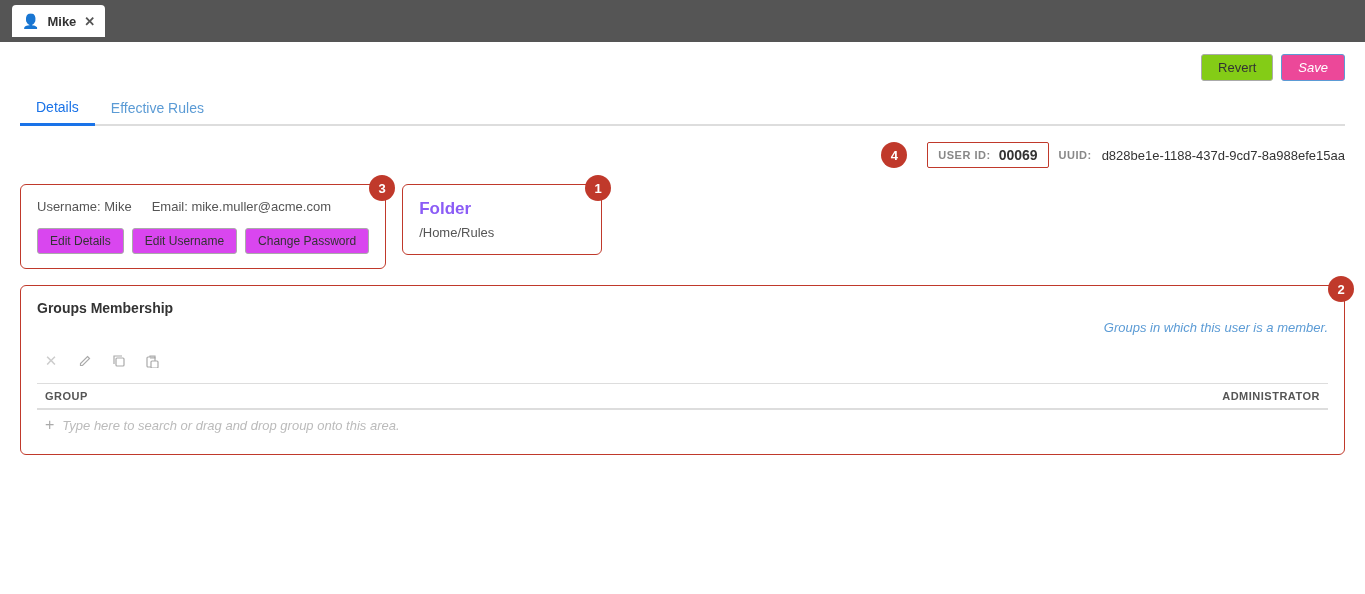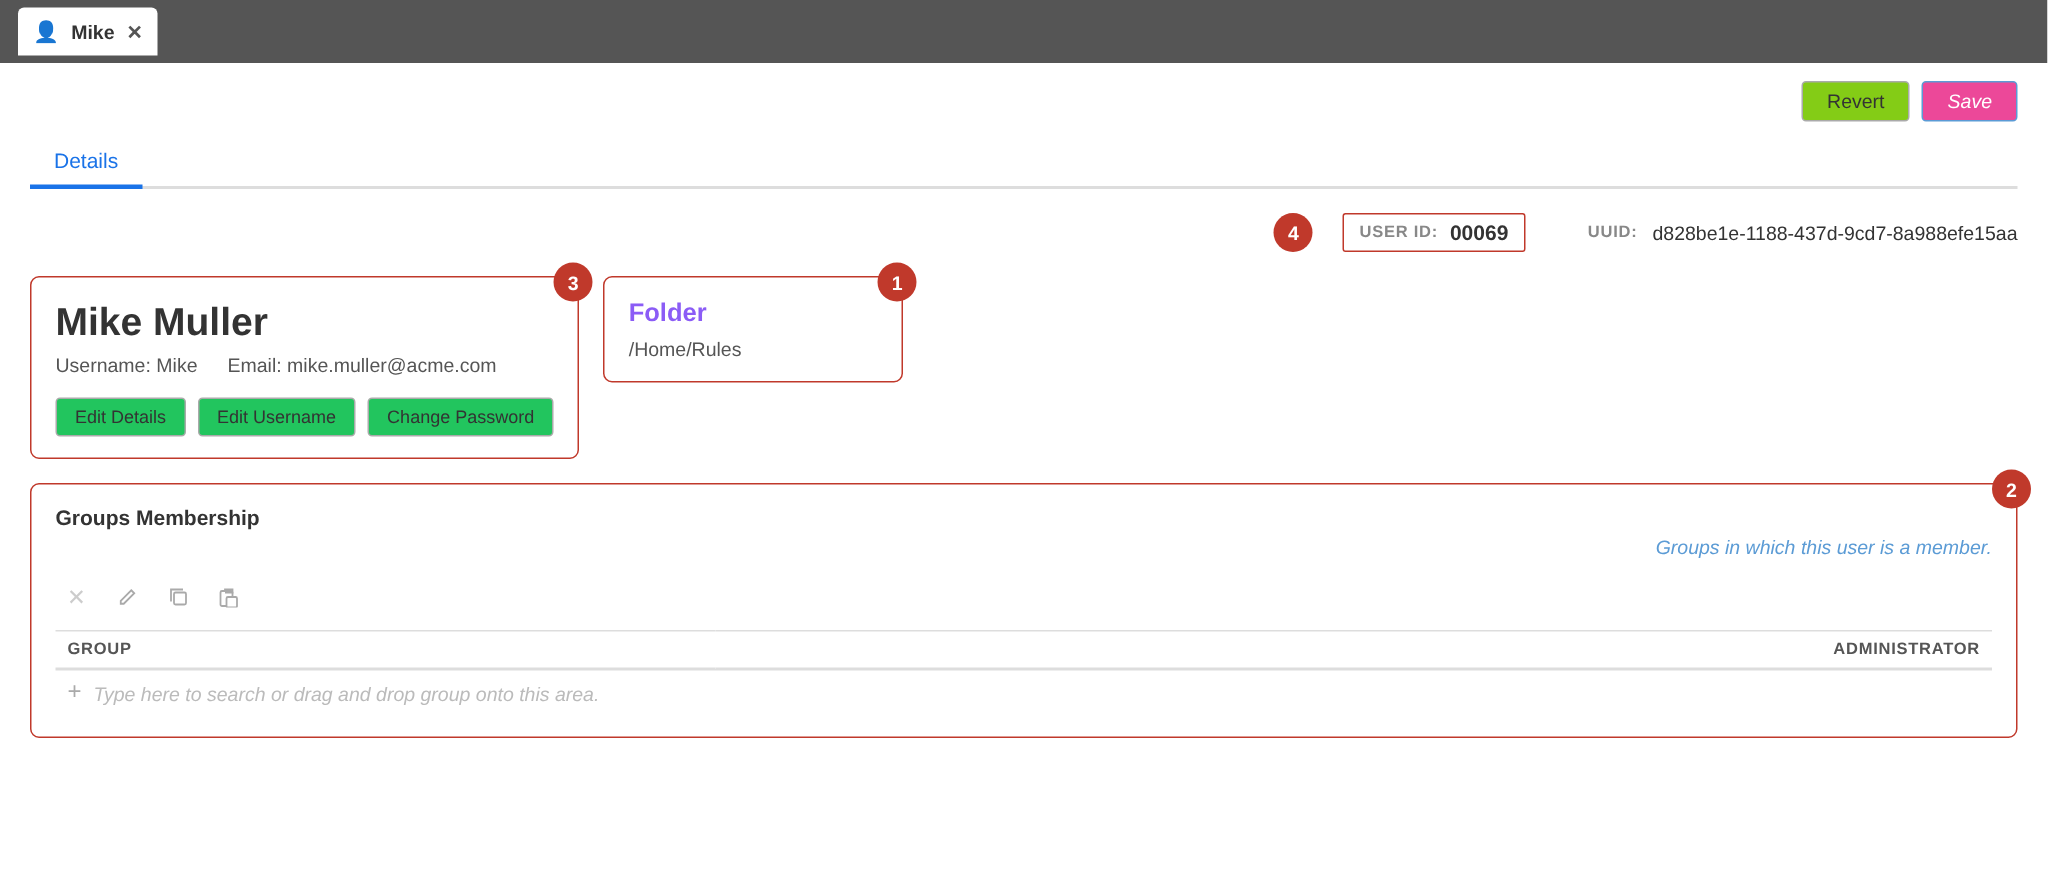--- a/index.html
+++ b/index.html
@@ -122,21 +122,20 @@
     .user-id-value {
       font-size: 14px;
       font-weight: bold;
       color: #333;
     }
     .uuid-label {
       color: #888;
       font-size: 11px;
       font-weight: bold;
       letter-spacing: 0.5px;
-      margin-left: 32px;
     }
     .uuid-value {
       font-size: 13px;
       color: #333;
     }
 
     
     .badge {
       width: 26px;
       height: 26px;
@@ -186,21 +185,21 @@
       display: flex;
       gap: 20px;
       text-align: center;
     }
     .user-card .action-buttons {
       display: flex;
       gap: 8px;
     }
     .btn-action {
       border: 1px solid #aaa;
-      background: #22c55e;
+      background: #d946ef;
       color: #333;
       padding: 5px 12px;
       font-size: 12px;
       cursor: pointer;
       border-radius: 3px;
     }
 
     
     .folder-card {
       min-width: 200px;
@@ -317,40 +316,42 @@
 
   <div class="toolbar-row">
     <button class="btn-revert">Revert</button>
     <button class="btn-save">Save</button>
   </div>
 
   <div class="tabs-row">
     <div class="tab-item active">
       <span>Details</span>
     </div>
+    <div class="tab-item">
+      <span>Effective Rules</span>
+    </div>
   </div>
 
   <div class="user-id-row">
 
     <div style="position:relative; display:inline-flex; align-items:center;">
       <span class="badge" style="position:relative; top:auto; right:auto; margin-right:10px;">4</span>
     </div>
     <div class="user-id-box">
       <span class="user-id-label">USER ID:</span>
       <span class="user-id-value">00069</span>
     </div>
     <span class="uuid-label">UUID:</span>
     <span class="uuid-value">d828be1e-1188-437d-9cd7-8a988efe15aa</span>
   </div>
 
   <div class="cards-row">
 
     <div class="card user-card">
       <div class="badge">3</div>
-      <div class="user-name">Mike Muller</div>
       <div class="user-meta">
         <span>
           <span>Username:</span>
           <span>Mike</span>
         </span>
         <span>
           <span>Email:</span>
           <span>mike.muller@acme.com</span>
         </span>
       </div>

